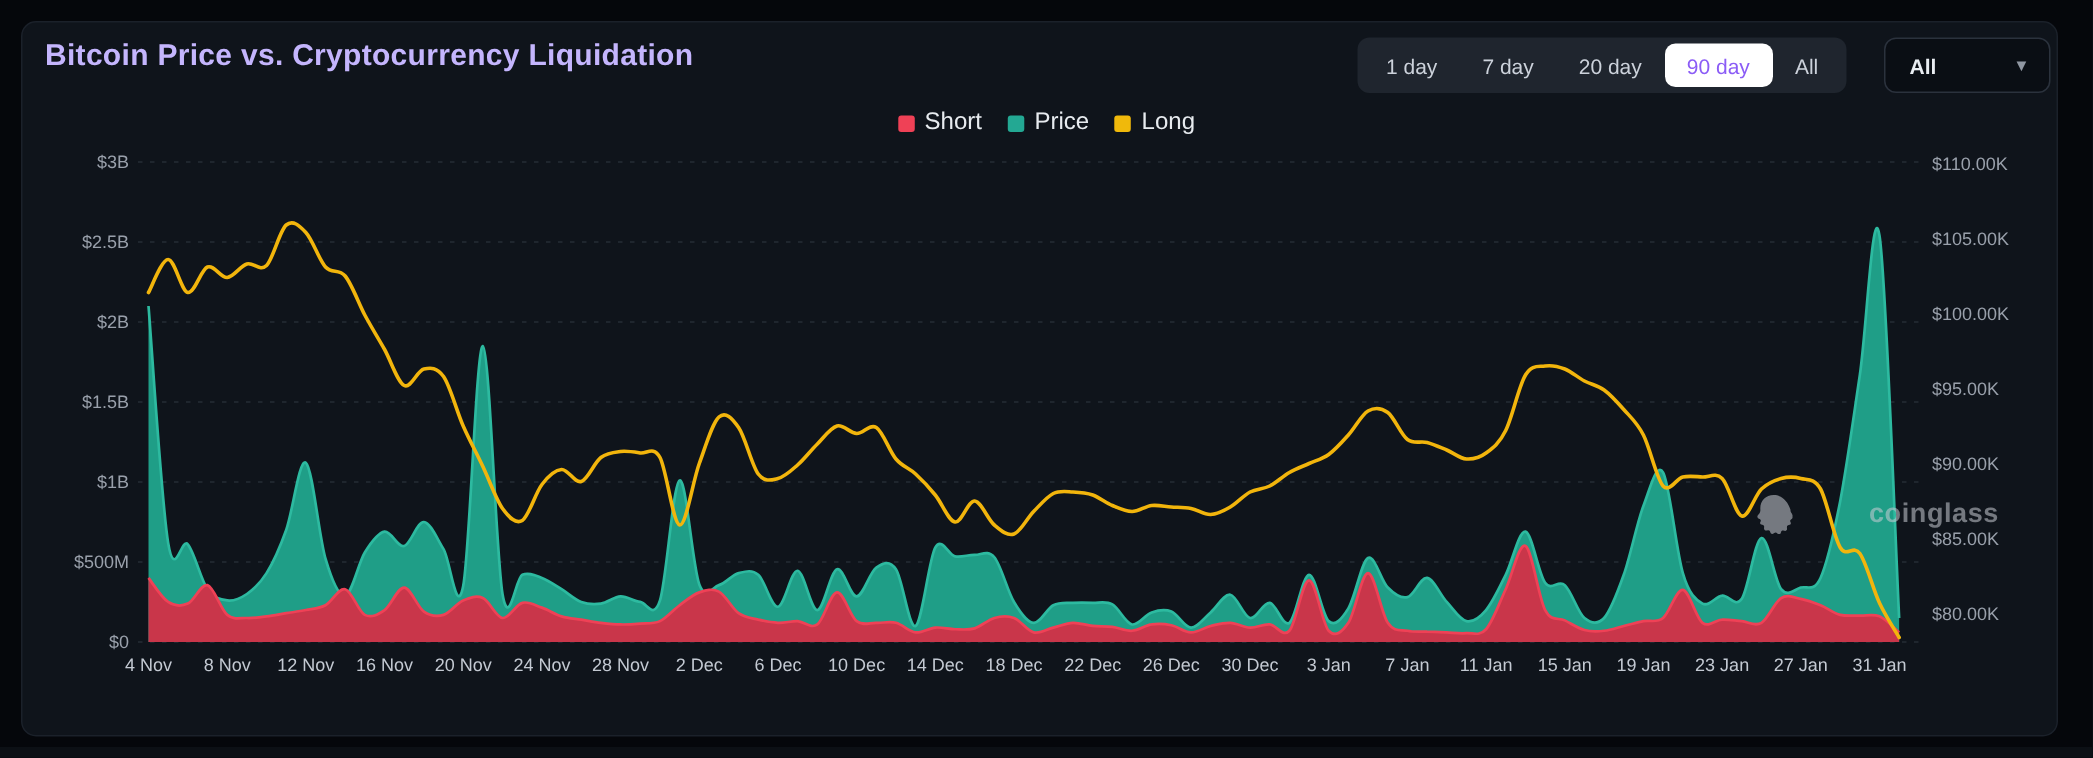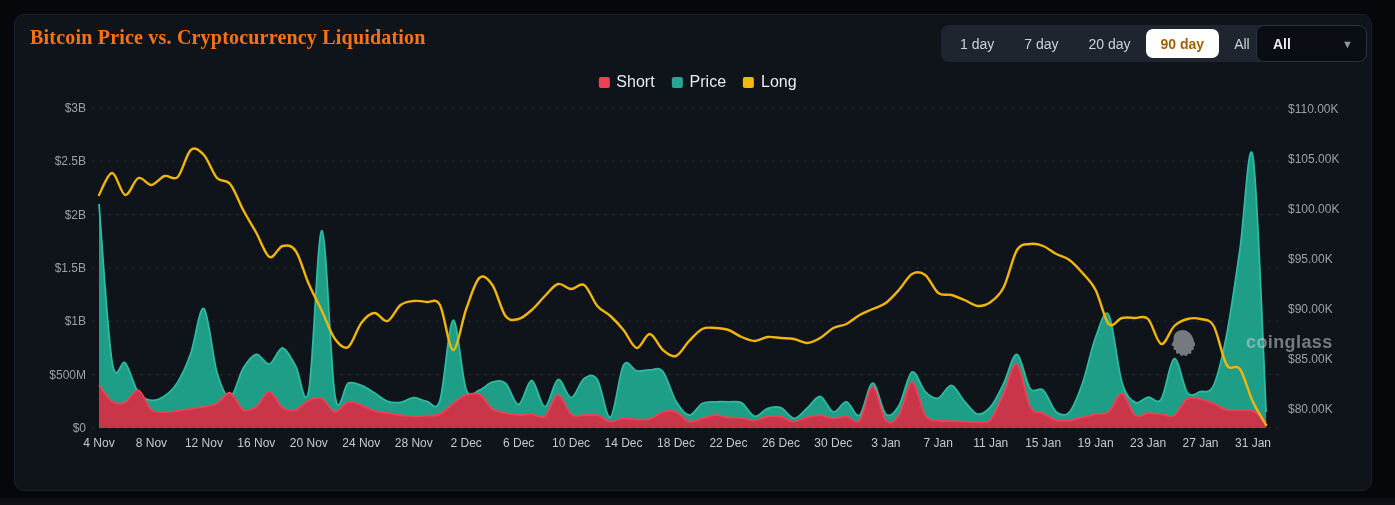--- a/index.html
+++ b/index.html
@@ -4,32 +4,32 @@
 <style>
   * { margin:0; padding:0; box-sizing:border-box; }
   html,body { width:1395px; height:505px; }
   body { font-family:"Liberation Sans", sans-serif; background:#05070b; position:relative; overflow:hidden; }
   .card {
     position:absolute; left:14px; top:14px; width:1358px; height:477px;
     background:#0f141b; border:1px solid #1b212a; border-radius:10px;
   }
   .page-title {
     position:absolute; left:30px; top:26px; font-size:20px; font-weight:bold;
-    color:#f97316; letter-spacing:.2px;font-family:Liberation Serif, serif;
+    color:#c4b5fd; letter-spacing:.2px;
   }
   .range-group {
-    position:absolute; left:941px; top:25px; height:37px; background:#1f252e;
+    position:absolute; left:905px; top:25px; height:37px; background:#1f252e;
     border-radius:8px; display:flex; align-items:center; padding:0 4px;
   }
   .range-btn {
     height:29px; padding:0 15px; border:none; background:transparent; color:#ccd2db;
     font-family:"Liberation Sans", sans-serif; font-size:14px; border-radius:7px; cursor:pointer;
     white-space:nowrap;
   }
-  .range-btn.active { background:#ffffff; color:#a16207; font-weight:bold; }
+  .range-btn.active { background:#ffffff; color:#8b5cf6; font-weight:normal; }
   .dropdown {
     position:absolute; left:1256px; top:25px; width:111px; height:37px;
     background:#0a0e14; border:1px solid #2b323d; border-radius:8px;
     display:flex; align-items:center; justify-content:space-between;
     padding:0 13px 0 16px; cursor:pointer;
   }
   .dropdown .value { color:#e9edf2; font-size:14px; font-weight:bold; }
   .dropdown .caret { color:#9097a2; font-size:11px; }
   .legend {
     position:absolute; left:50%; top:73px; transform:translateX(-50%);

